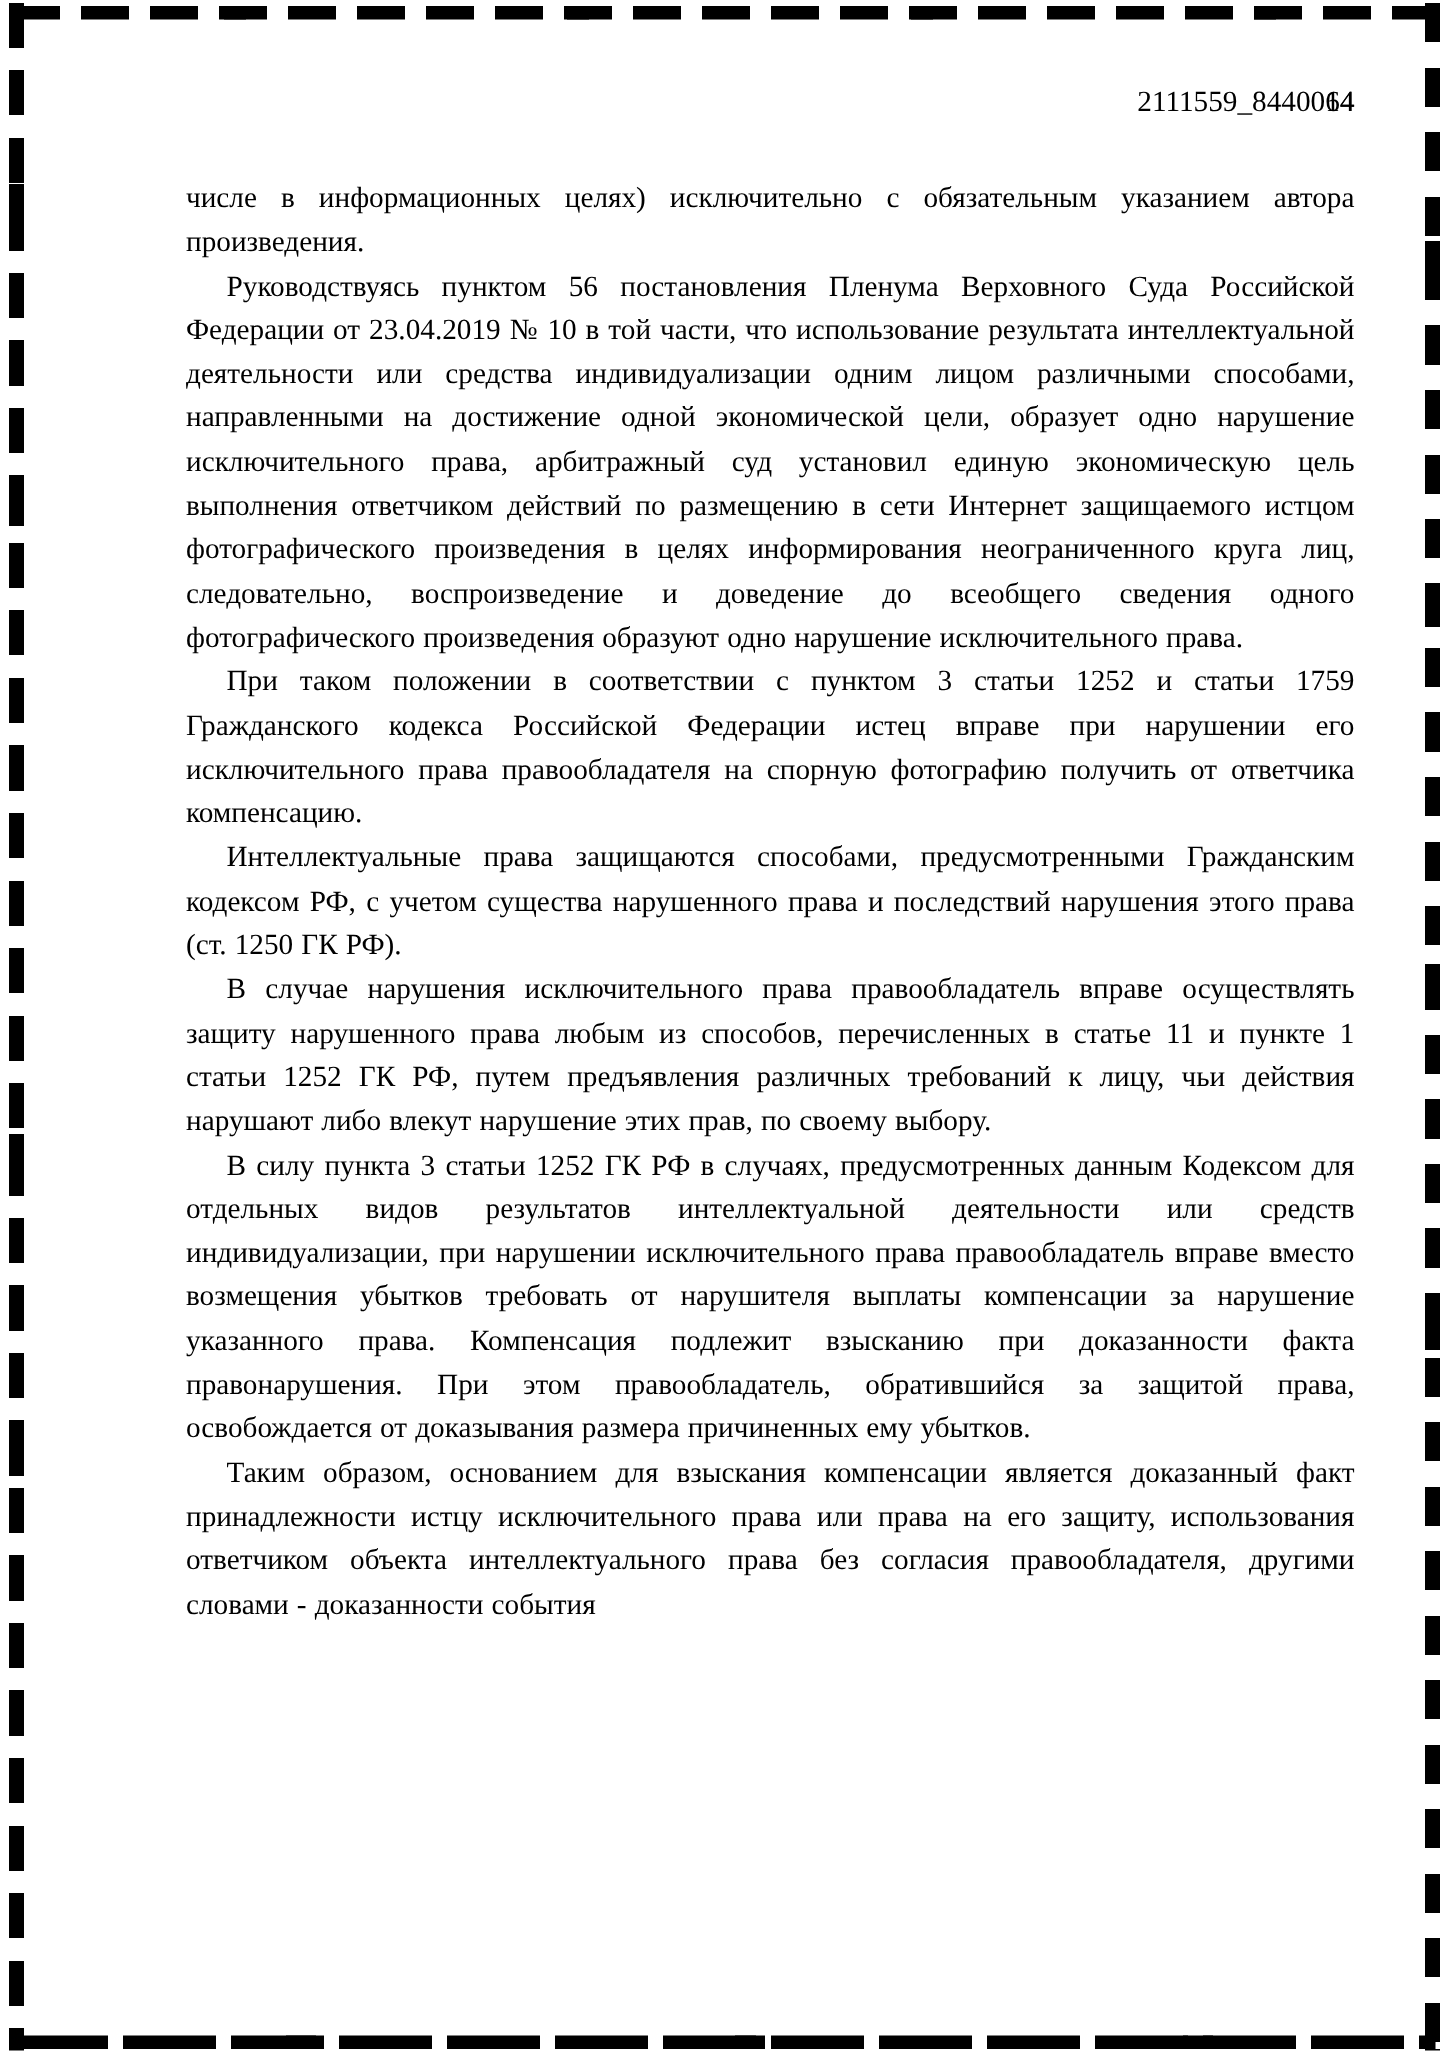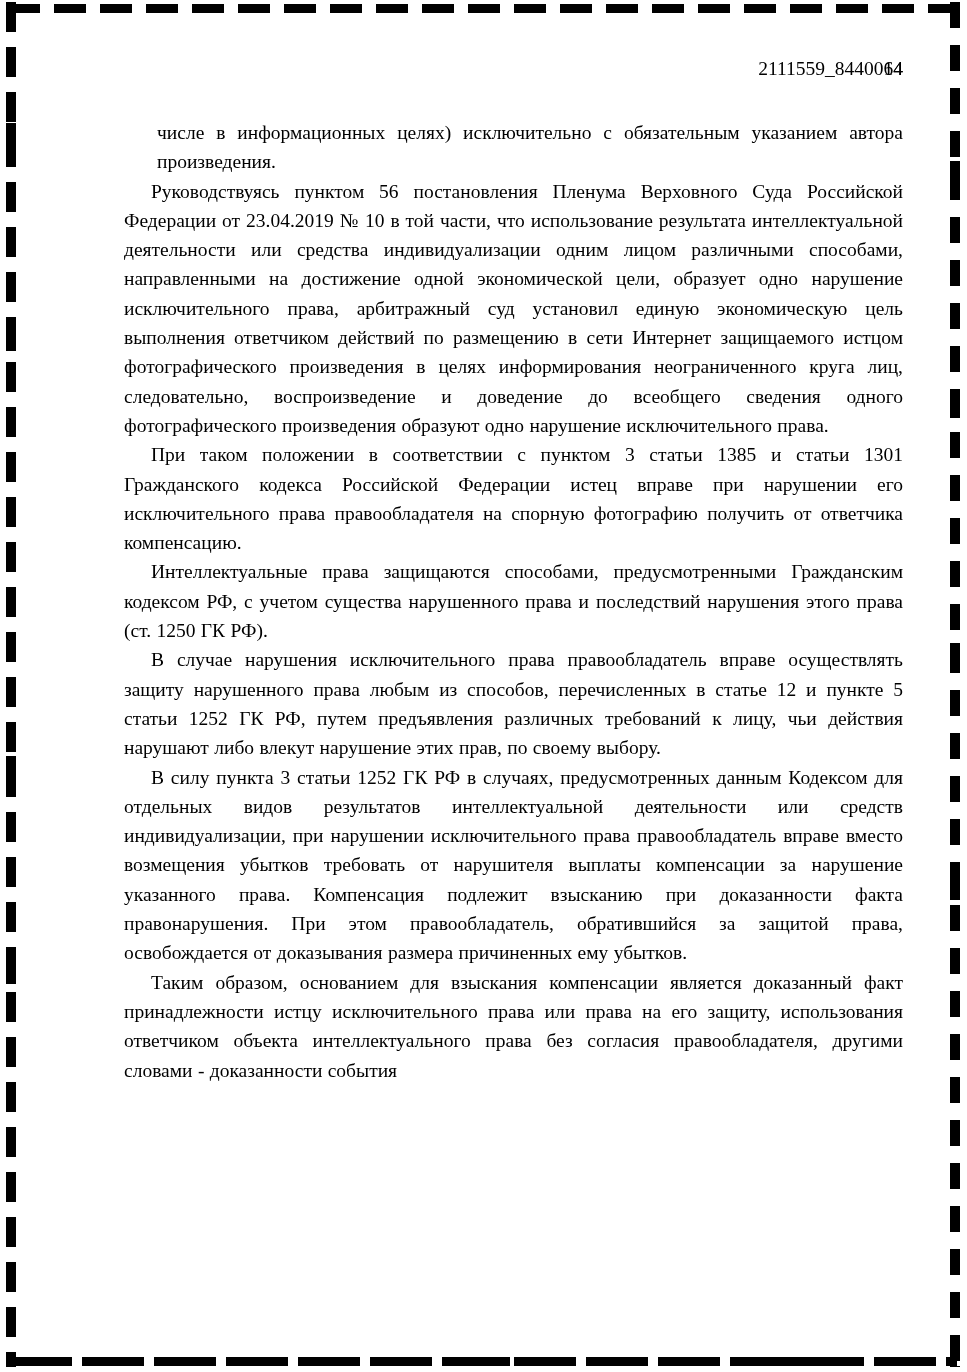--- a/index.html
+++ b/index.html
@@ -70,21 +70,20 @@
     margin: 0;
     font-size: 19.5px;
     line-height: 29.3px;
     text-align: justify;
     text-indent: 27px;
     hyphens: none;
     word-spacing: 0.5px;
   }
   .body-text p.no-indent {
     text-indent: 0;
-    margin-left: 33px;
   }
 </style>
 </head>
 <body>
 
 <div class="page">
 
   <div class="scan-mark left"></div>
   <div class="scan-mark right"></div>
   <div class="scan-mark top"></div>
@@ -93,21 +92,21 @@
   <div class="content">
 
     <div class="page-header">
       <span class="page-number">14</span>
       <span class="doc-id">2111559_8440064</span>
     </div>
 
     <div class="body-text">
       <p class="no-indent">числе в информационных целях) исключительно с обязательным указанием автора произведения.</p>
       <p>Руководствуясь пунктом 56 постановления Пленума Верховного Суда Российской Федерации от 23.04.2019 № 10 в той части, что использование результата интеллектуальной деятельности или средства индивидуализации одним лицом различными способами, направленными на достижение одной экономической цели, образует одно нарушение исключительного права, арбитражный суд установил единую экономическую цель выполнения ответчиком действий по размещению в сети Интернет защищаемого истцом фотографического произведения в целях информирования неограниченного круга лиц, следовательно, воспроизведение и доведение до всеобщего сведения одного фотографического произведения образуют одно нарушение исключительного права.</p>
-      <p>При таком положении в соответствии с пунктом 3 статьи 1385 и статьи 1301 Гражданского кодекса Российской Федерации истец вправе при нарушении его исключительного права правообладателя на спорную фотографию получить от ответчика компенсацию.</p>
+      <p>При таком положении в соответствии с пунктом 3 статьи 1252 и статьи 1759 Гражданского кодекса Российской Федерации истец вправе при нарушении его исключительного права правообладателя на спорную фотографию получить от ответчика компенсацию.</p>
       <p>Интеллектуальные права защищаются способами, предусмотренными Гражданским кодексом РФ, с учетом существа нарушенного права и последствий нарушения этого права (ст. 1250 ГК РФ).</p>
-      <p>В случае нарушения исключительного права правообладатель вправе осуществлять защиту нарушенного права любым из способов, перечисленных в статье 12 и пункте 5 статьи 1252 ГК РФ, путем предъявления различных требований к лицу, чьи действия нарушают либо влекут нарушение этих прав, по своему выбору.</p>
+      <p>В случае нарушения исключительного права правообладатель вправе осуществлять защиту нарушенного права любым из способов, перечисленных в статье 11 и пункте 1 статьи 1252 ГК РФ, путем предъявления различных требований к лицу, чьи действия нарушают либо влекут нарушение этих прав, по своему выбору.</p>
       <p>В силу пункта 3 статьи 1252 ГК РФ в случаях, предусмотренных данным Кодексом для отдельных видов результатов интеллектуальной деятельности или средств индивидуализации, при нарушении исключительного права правообладатель вправе вместо возмещения убытков требовать от нарушителя выплаты компенсации за нарушение указанного права. Компенсация подлежит взысканию при доказанности факта правонарушения. При этом правообладатель, обратившийся за защитой права, освобождается от доказывания размера причиненных ему убытков.</p>
       <p>Таким образом, основанием для взыскания компенсации является доказанный факт принадлежности истцу исключительного права или права на его защиту, использования ответчиком объекта интеллектуального права без согласия правообладателя, другими словами - доказанности события</p>
     </div>
 
   </div>
 </div>
 
 </body></html>

